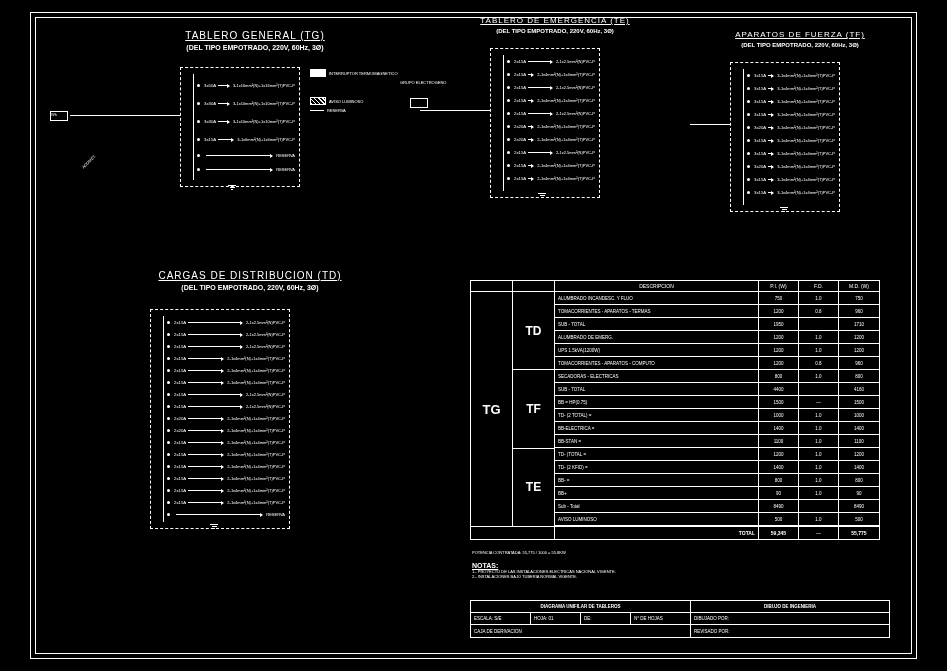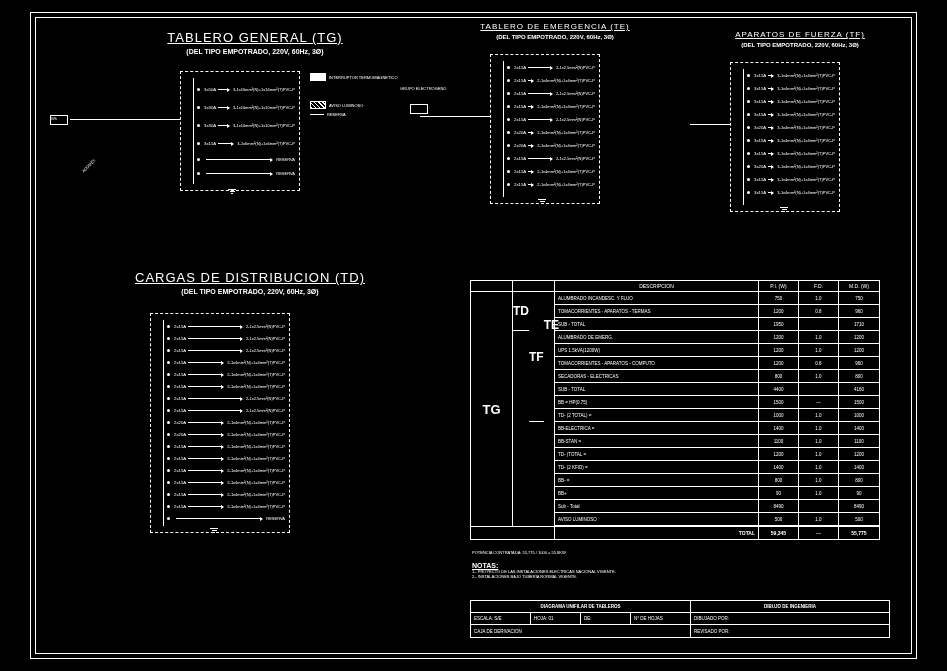--- a/index.html
+++ b/index.html
@@ -20,21 +20,21 @@
   }
   .sheet-border::after{
     content:"";
     position:absolute;
     top:4px;left:4px;right:4px;bottom:4px;
     border:1px solid #fff;
   }
   .panel { position: absolute; }
   .panel-title {
     text-align: center;
-    font-size: 13px;
+    font-size: 10px;
     text-decoration: underline;
     letter-spacing: 1px;
   }
   .panel-sub {
     text-align: center;
     font-size: 7px;
     margin-top: 3px;
     font-weight: bold;
   }
   .diagram-box {
@@ -117,21 +117,21 @@
   .lt-head > div{padding:2px;border-right:1px solid #fff}
   .lt-head > div:last-child{border-right:none}
   .lt-body{display:flex}
   .lt-left{
     width:42px;border-right:1px solid #fff;
     display:flex;align-items:center;justify-content:center;
     font-size:13px;font-weight:bold;
   }
   .lt-mid{
     width:42px;border-right:1px solid #fff;
-    display:flex;flex-direction:row;
+    display:flex;flex-direction:column;
   }
   .lt-mid > div{
     flex:1;display:flex;align-items:center;justify-content:center;
     font-size:12px;font-weight:bold;border-bottom:1px solid #fff;
   }
   .lt-mid > div:last-child{border-bottom:none}
   .lt-rows{flex:1}
   .lt-row{
     display:flex;
     border-bottom:1px solid #fff;
@@ -246,21 +246,21 @@
     </div>
     <div style="position:absolute;left:-30px;top:100px;font-size:4px;transform:rotate(-45deg)">ACOMET.</div>
     <div class="ground" style="left:118px;top:125px">
         <span style="width:8px"></span>
         <span style="width:5px"></span>
         <span style="width:2px"></span>
       </div>
   </div>
 </div>
 
-<div class="panel" style="left:440px;top:22px;width:230px">
+<div class="panel" style="left:440px;top:16px;width:230px">
   <div class="panel-title" style="font-size:8px">TABLERO DE EMERGENCIA (TE)</div>
   <div class="panel-sub" style="font-size:6px">(DEL TIPO EMPOTRADO, 220V, 60Hz, 3Ø)</div>
   <div style="position:relative;margin-top:6px;height:160px">
     <div class="diagram-box" style="position:absolute;left:50px;top:0;width:110px;height:150px">
       <div class="leftbus"></div>
       <div id="te-circuits" style="padding:6px 4px 4px 18px">
           <div class="circuit" style="height: 13px;">
             <span class="dot"></span>
             <span class="lbl">2x15A</span>
             <span class="wire"></span>

